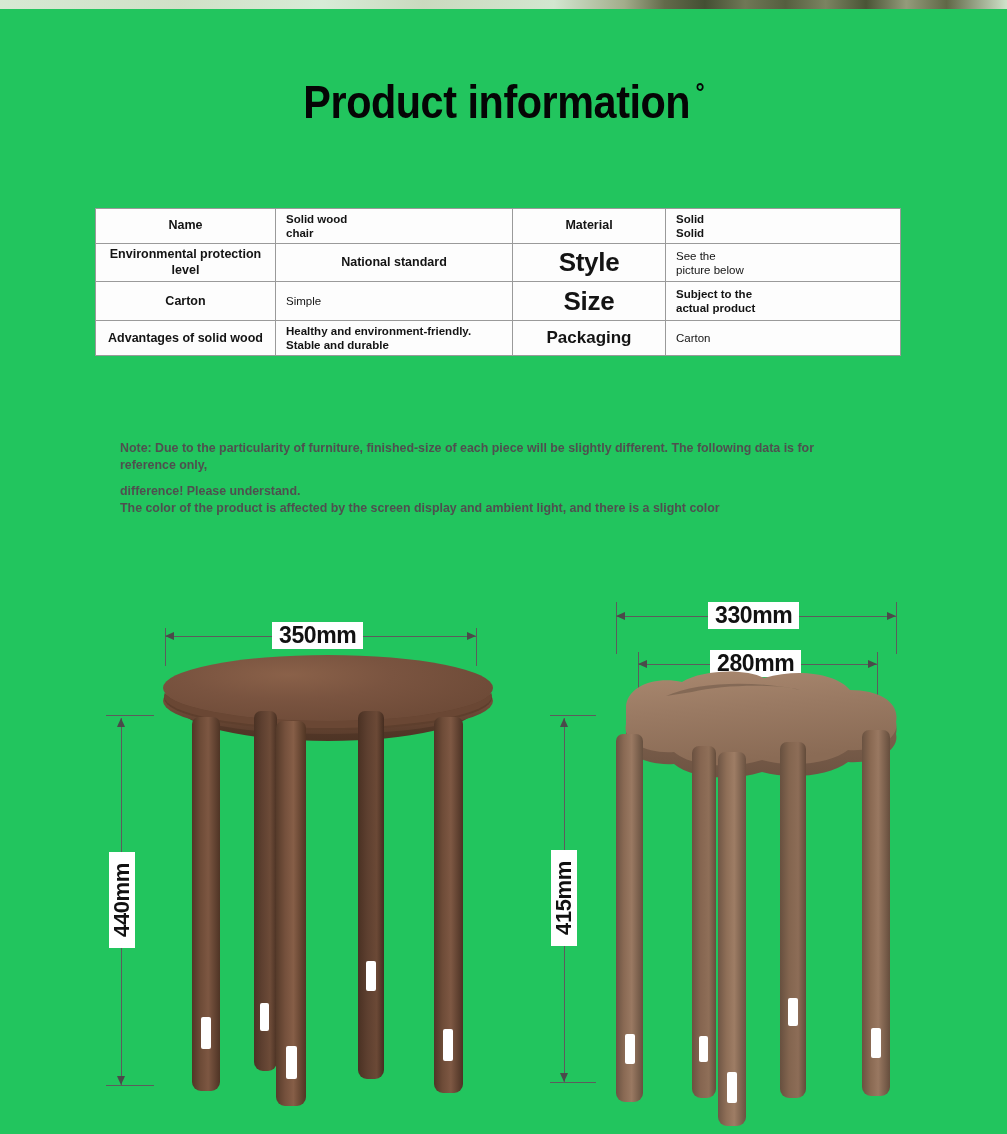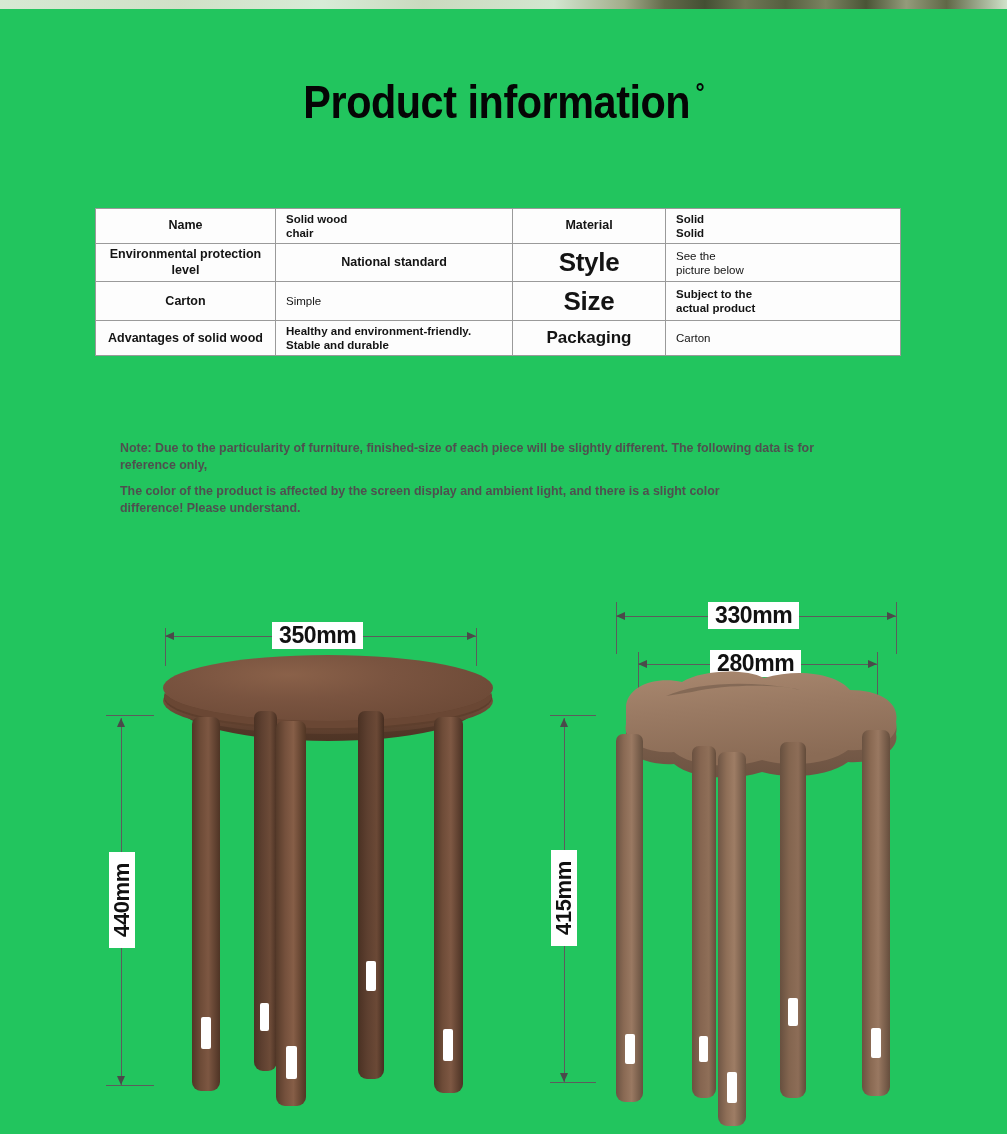--- a/index.html
+++ b/index.html
@@ -257,22 +257,22 @@
       </tr>
     </tbody>
   </table>
 
   <div class="note">
     <p>
       <span class="nl">Note: Due to the particularity of furniture, finished-size of each piece will be slightly different. The following data is for</span>
       <span class="nl">reference only,</span>
     </p>
     <p>
+      <span class="nl">difference! Please understand.</span>
       <span class="nl">The color of the product is affected by the screen display and ambient light, and there is a slight color</span>
-      <span class="nl">difference! Please understand.</span>
     </p>
   </div>
 
   <div class="diagram">
 
     <div>
 
       <div class="ext-line" style="left:157px; top:68px; height:38px;"></div>
       <div class="ext-line" style="left:468px; top:68px; height:38px;"></div>
       <div class="dim-line" style="left:157px; top:76px; width:311px;"></div>

